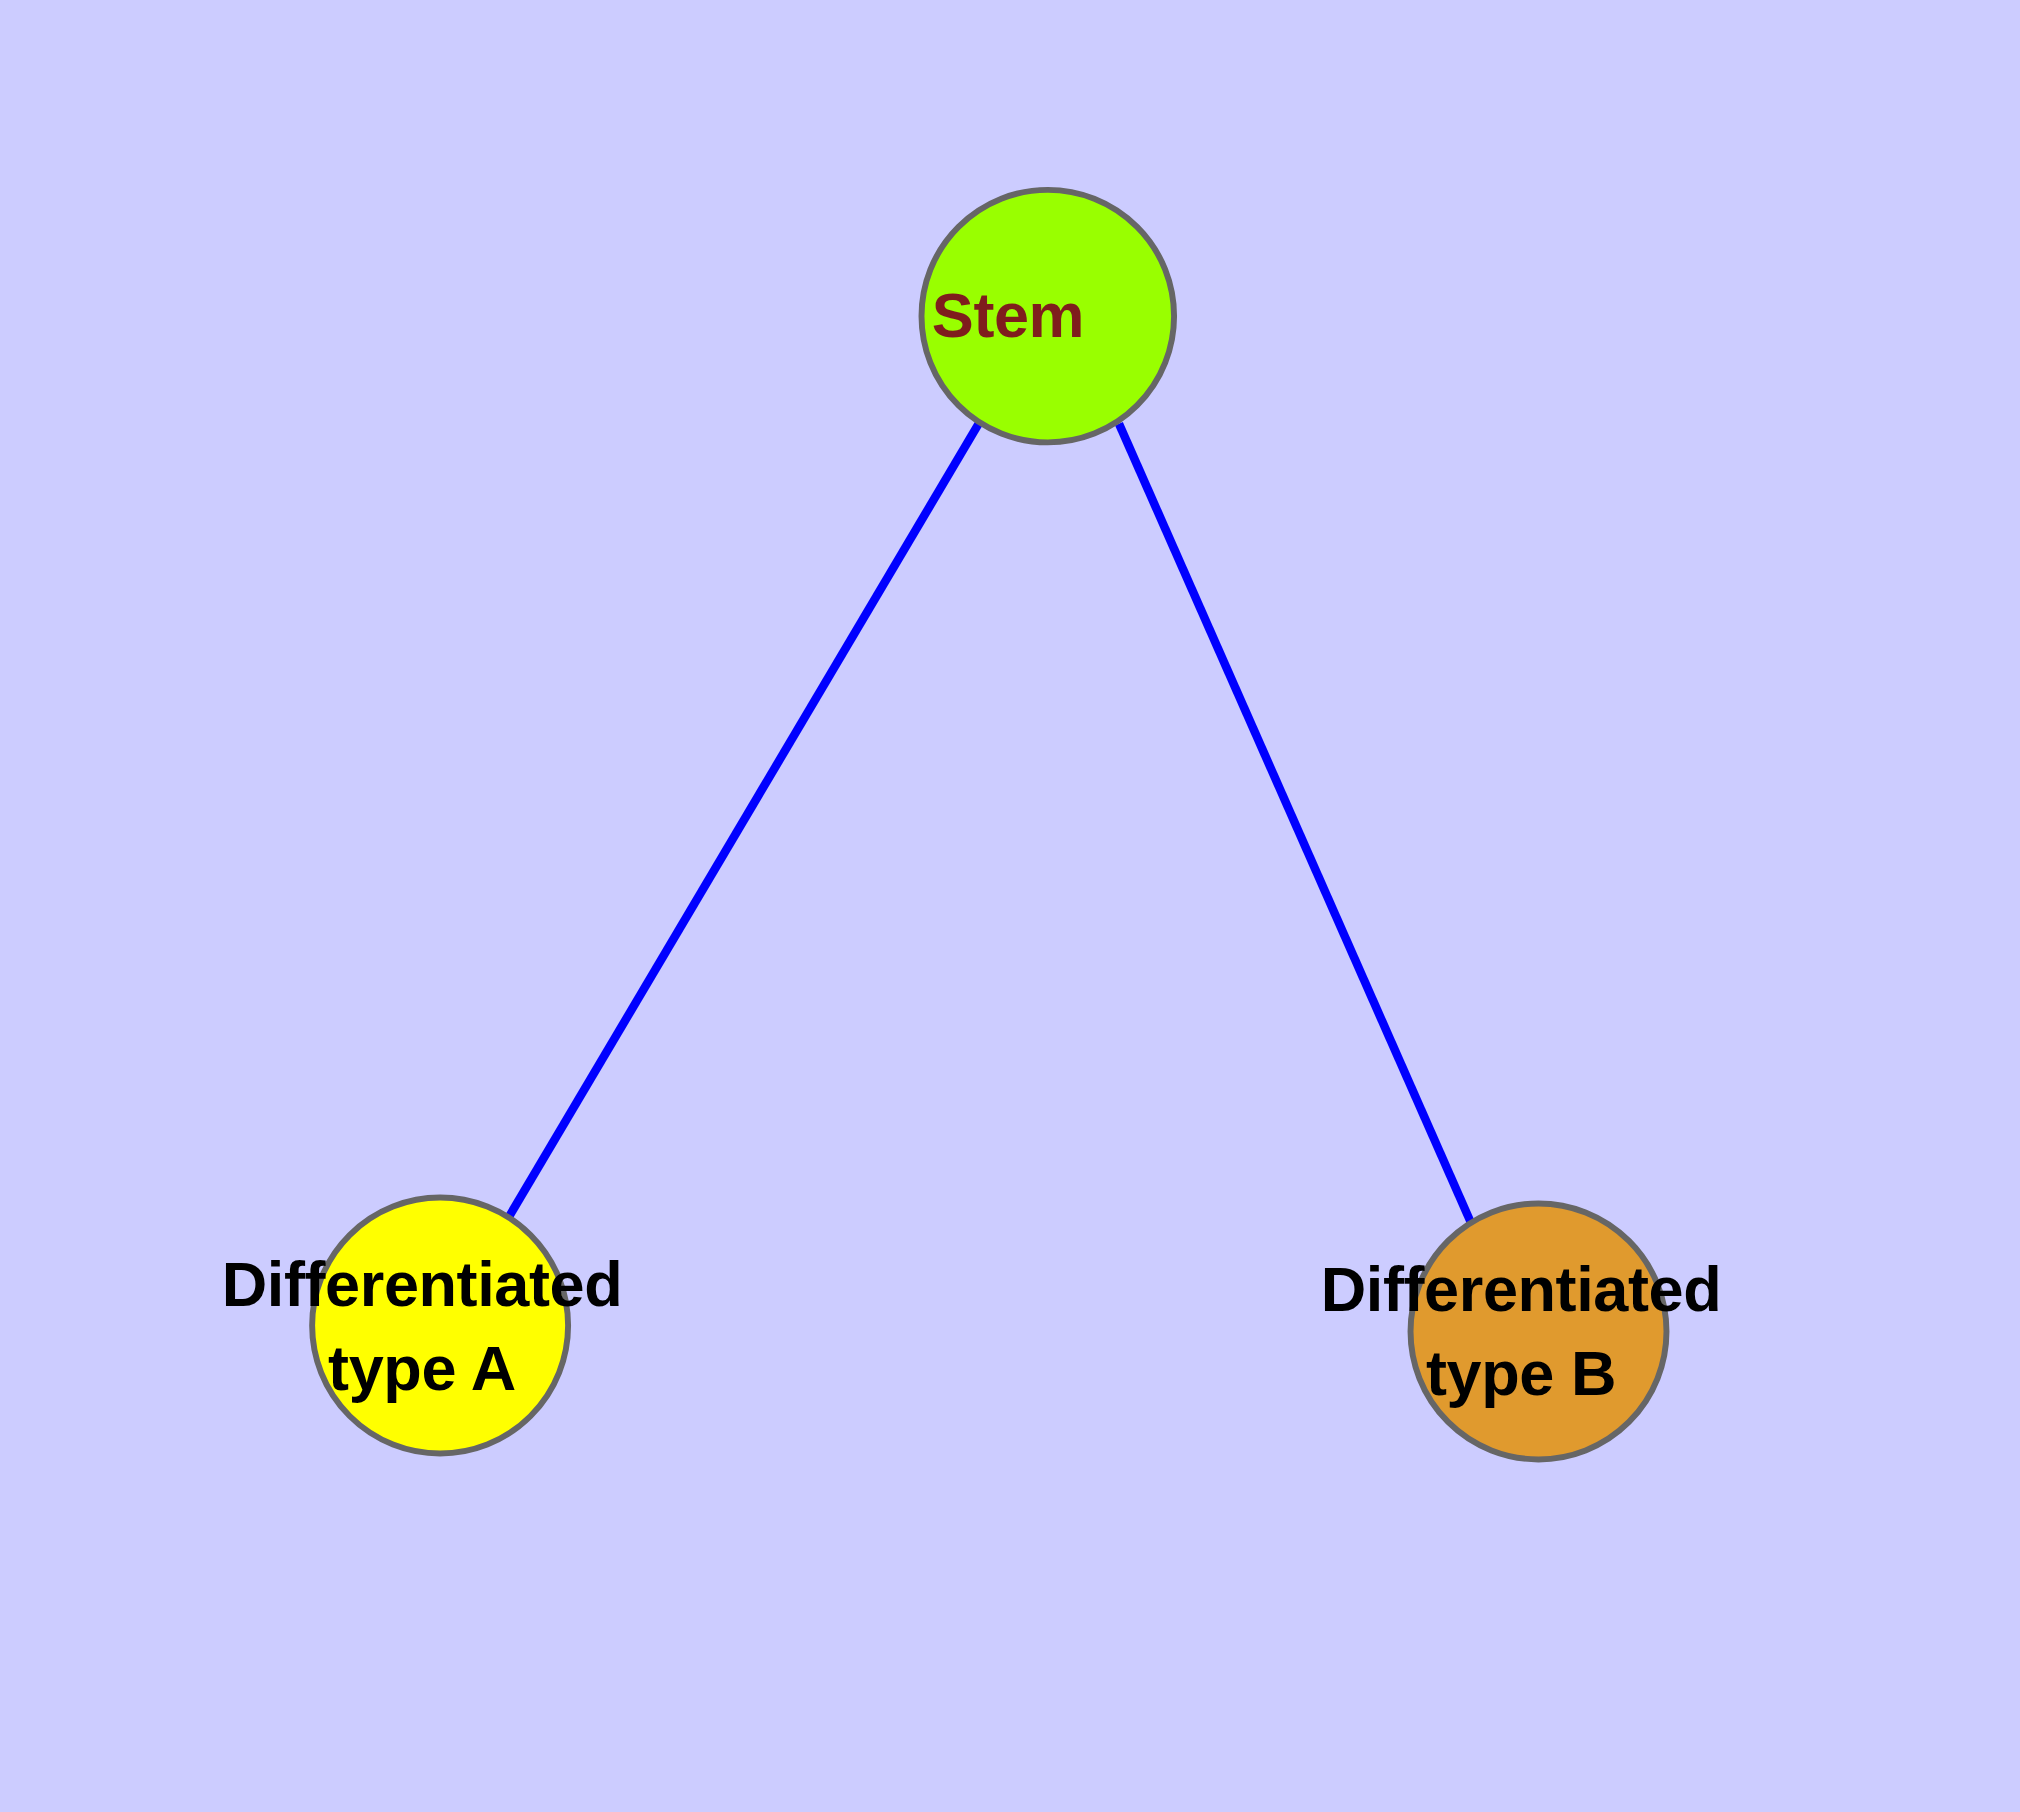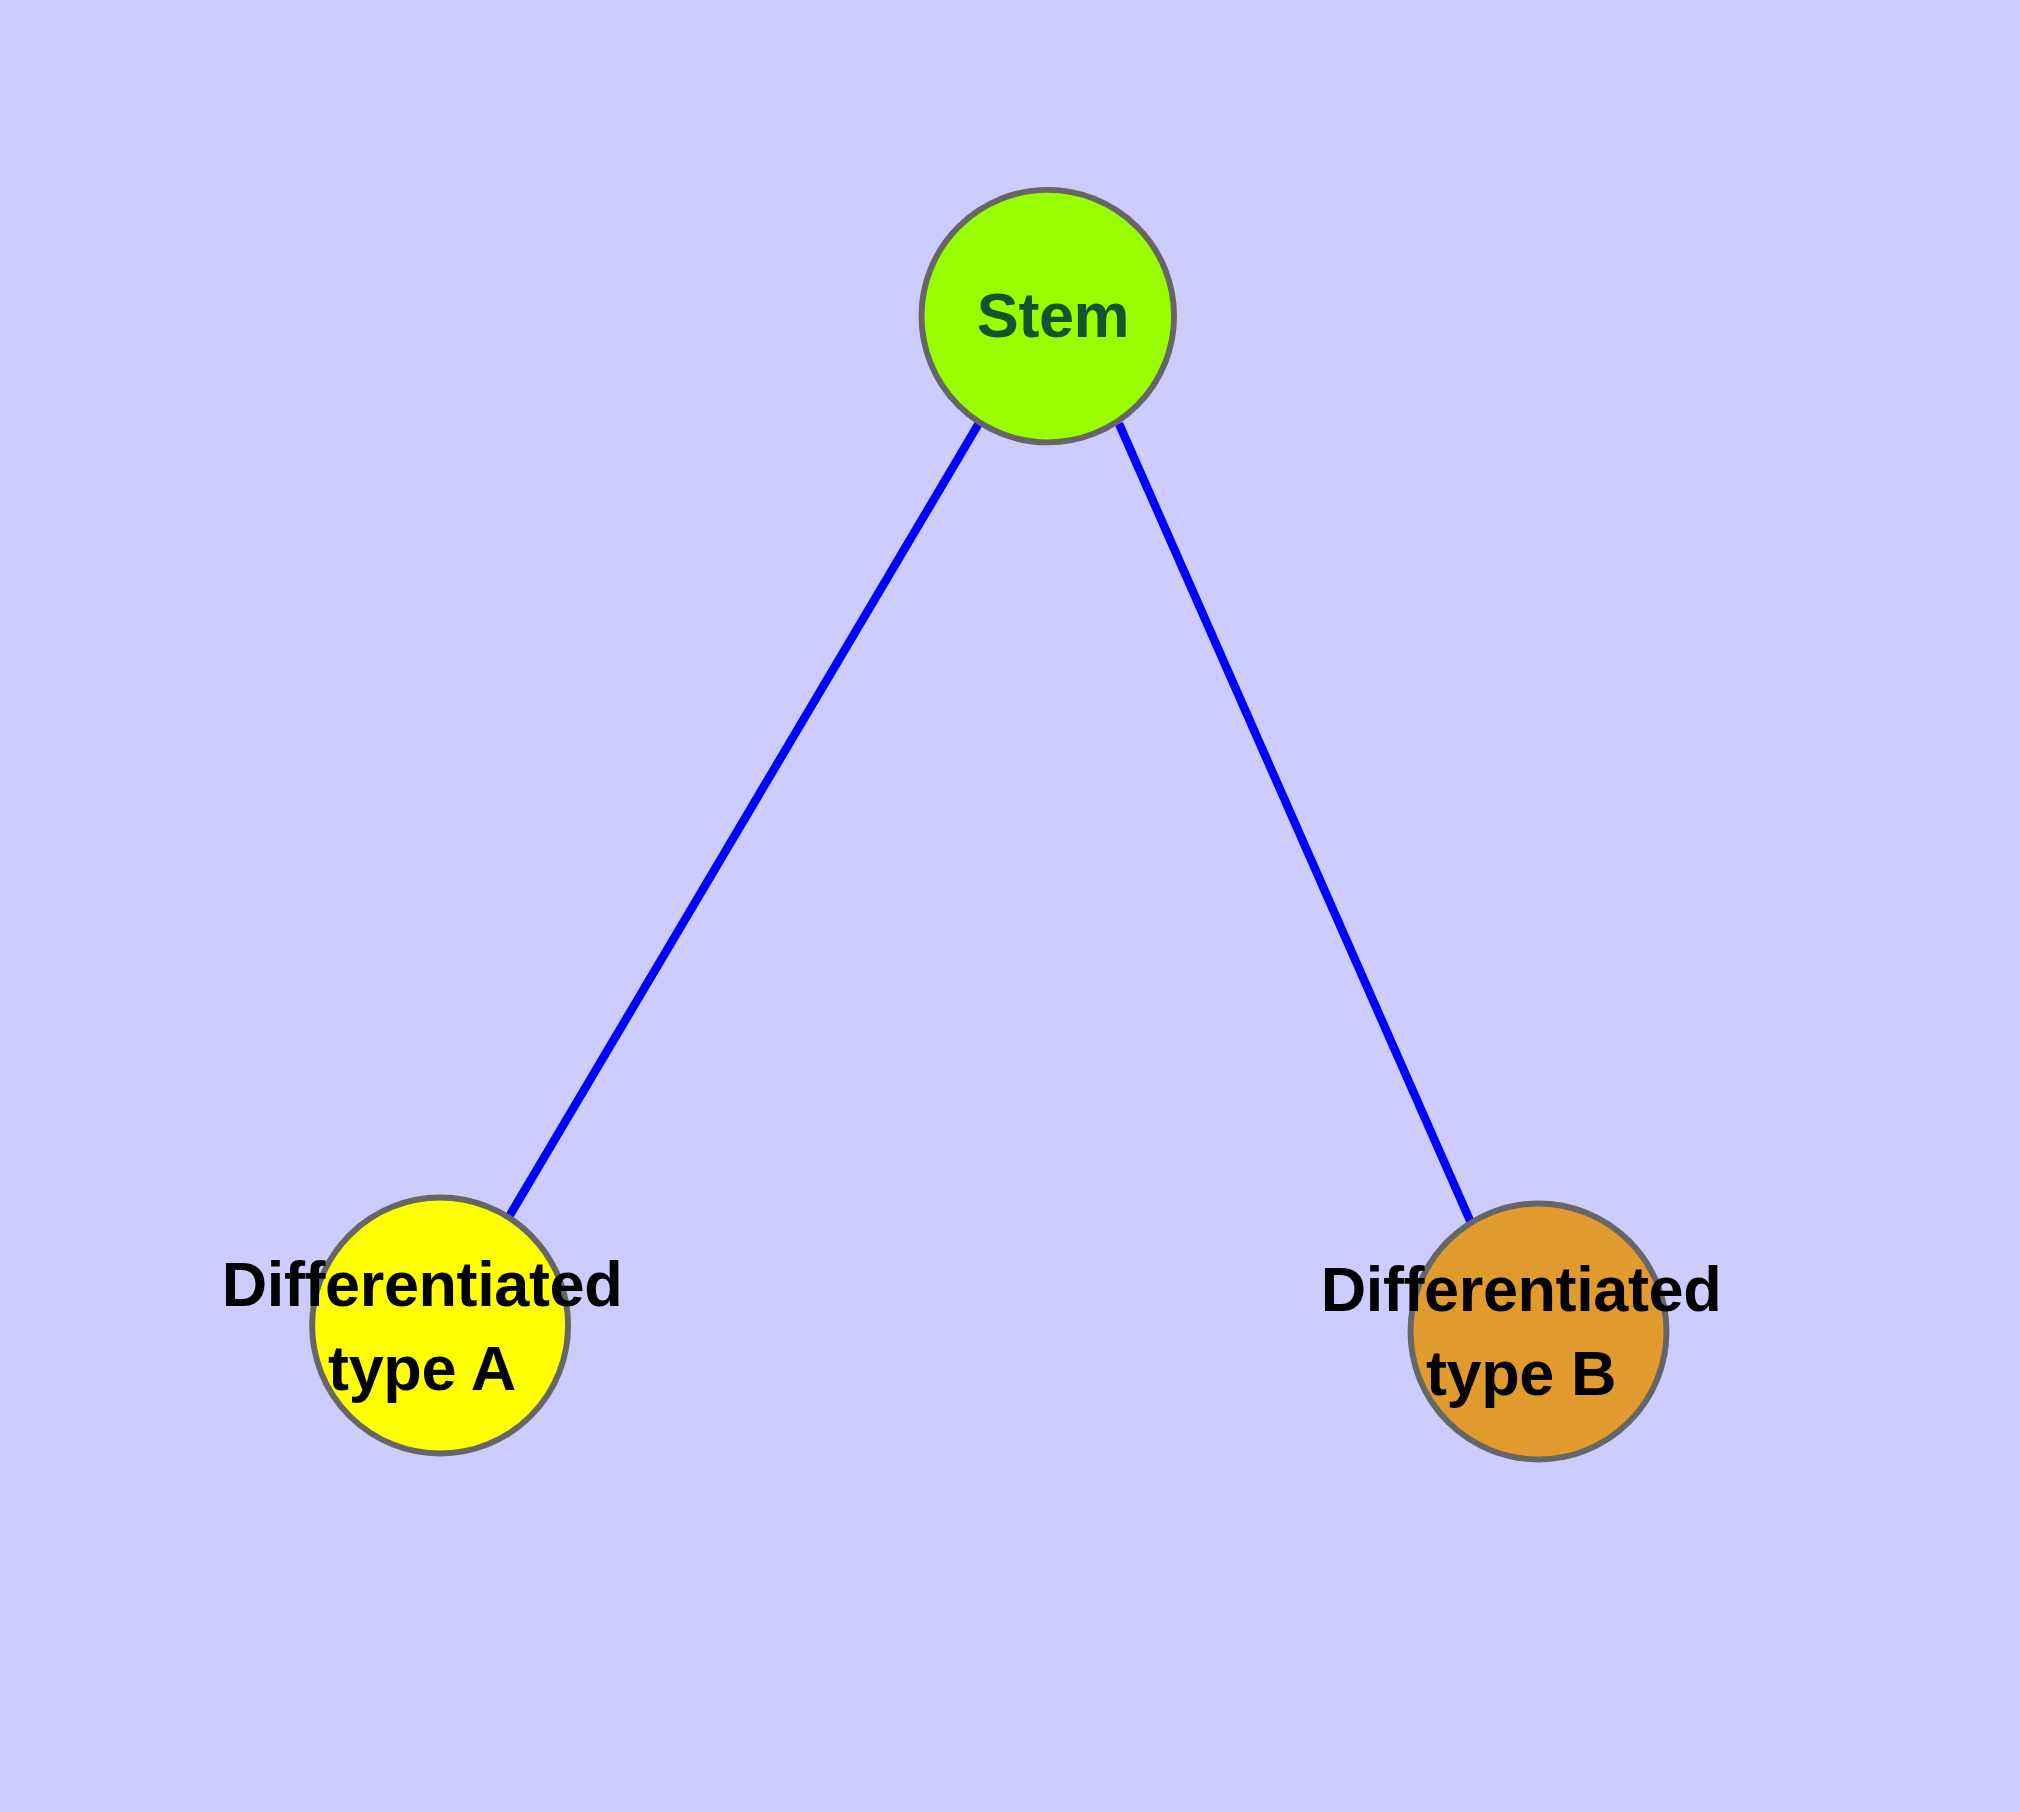--- a/index.html
+++ b/index.html
@@ -45,21 +45,21 @@
         <line x1="1155" y1="499" x2="600" y2="1436" stroke="#0000ff" stroke-width="10"></line>
         <line x1="1320" y1="500" x2="1735" y2="1442" stroke="#0000ff" stroke-width="10"></line>
       </g>
     <g>
         <circle cx="519" cy="1564" r="151" fill="#ffff00" stroke="#666666" stroke-width="7"></circle>
         <circle cx="1815" cy="1571" r="151" fill="#e09a2e" stroke="#666666" stroke-width="7"></circle>
         <circle cx="1236" cy="373" r="149" fill="#99ff00" stroke="#666666" stroke-width="7"></circle>
       </g>
   </svg>
 
-  <div class="node-label" style="left: 1053px; top: 316px; color: #14532d;">Stem</div>
+  <div class="node-label" style="left: 1008px; top: 316px; color: #7f1d1d;">Stem</div>
 
   <div class="node-label" style="left: 422px; top: 1327px; color: rgb(0, 0, 0);">Differentiated
 type A</div>
 
   <div class="node-label" style="left: 1521px; top: 1332px; color: rgb(0, 0, 0);">Differentiated
 type B</div>
 
 </div>
 
 

